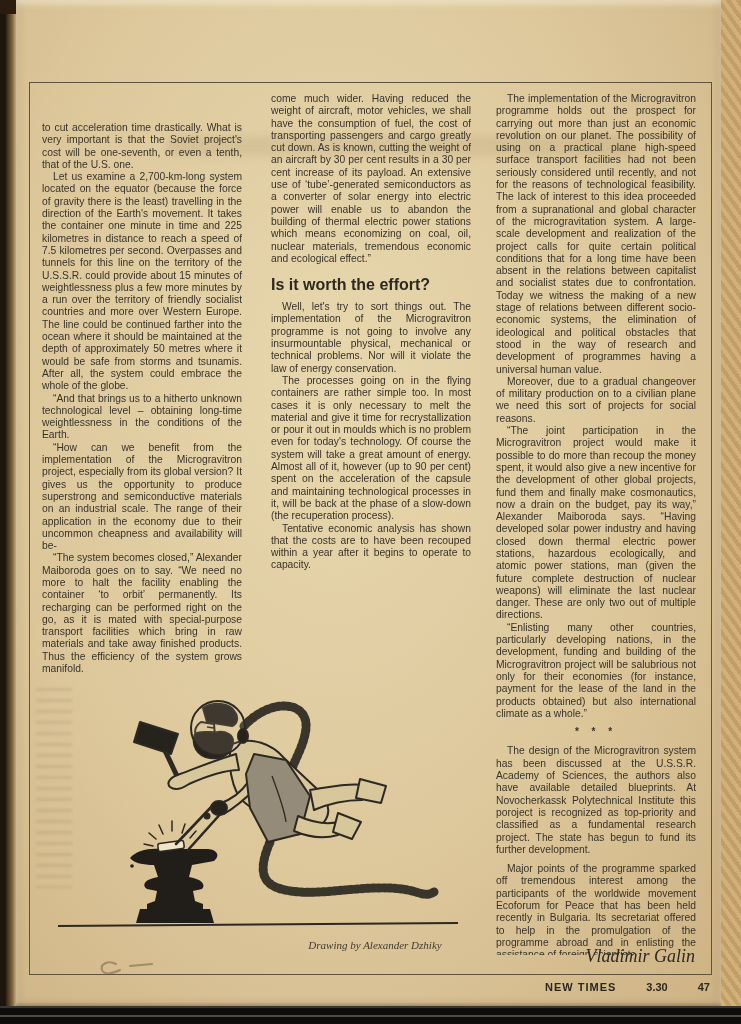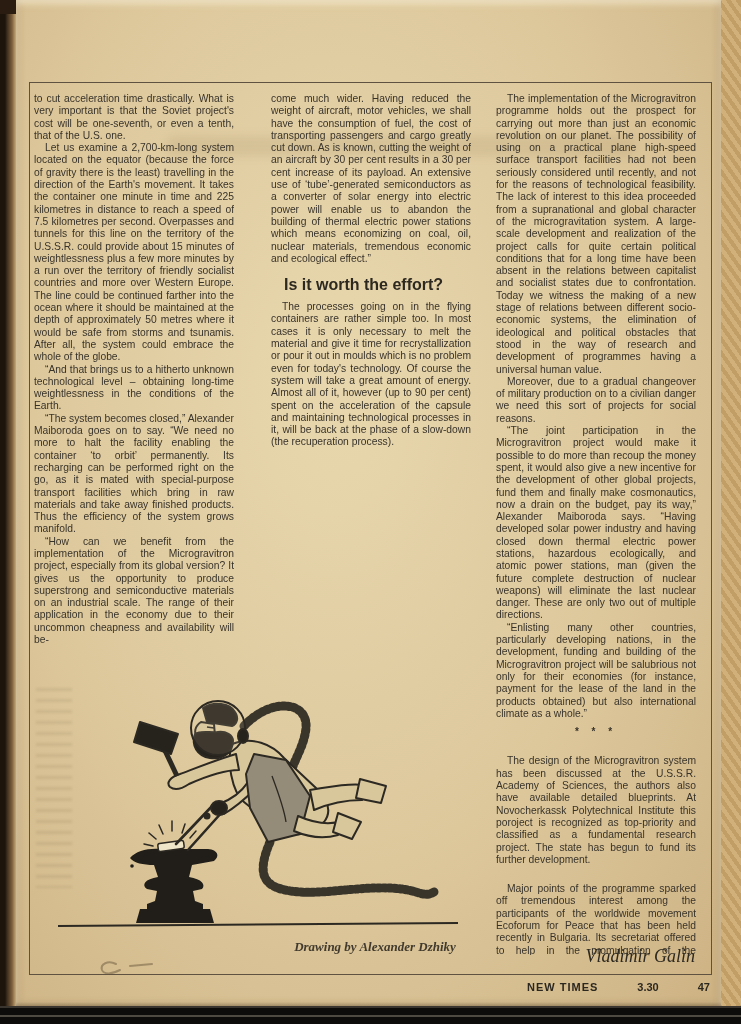--- a/index.html
+++ b/index.html
@@ -29,43 +29,43 @@
         border-top:2px solid #3a362f;}
   .table-edge::after{content:"";position:absolute;left:0;right:0;top:7px;height:2px;background:#4e4a42;}
 
   
   .frame{position:absolute;left:13px;top:82px;width:681px;height:891px;
          border:1px solid #5f5240;}
 
   
   .col{position:absolute;top:10px;width:200px;overflow:hidden;
        font-size:10.3px;line-height:12.3px;color:#38332a;text-align:justify;}
-  .col-left{left:4px;height:600px;}
+  .col-left{left:12px;height:600px;margin-top:29px;}
   .col-mid{left:241px;height:640px;}
   .col-right{left:466px;height:862px;}
   .para{margin:0;text-indent:11px;}
   .para.noindent{text-indent:0;}
-  .para.gap{margin-top:17px;}
-  h2.heading{font-size:16px;line-height:18px;margin:11px 13px 7px;color:#2d2920;
+  .para.gap{margin-top:7px;}
+  h2.heading{font-size:16px;line-height:18px;margin:11px 0 7px;color:#2d2920;
              font-weight:bold;letter-spacing:0;}
   .separator{text-align:center;letter-spacing:5px;font-weight:bold;color:#38332a;
              margin:6px 0 4px;font-size:10px;}
 
   
   .illustration{position:absolute;left:16px;top:613px;width:425px;height:260px;}
   .caption{position:absolute;left:240px;top:856px;width:210px;text-align:center;
-           font-family:"Liberation Serif",serif;font-style:italic;font-weight:bold;
-           font-size:13px;color:#413a2d;}
+           font-family:"Liberation Serif",serif;font-style:italic;font-weight:normal;
+           font-size:11px;color:#413a2d;}
   .byline{position:absolute;right:16px;bottom:7px;
           font-family:"Liberation Serif",serif;font-style:italic;font-size:18px;
           color:#2e2a21;margin-top:48px;}
 
   
   .footer{position:absolute;left:13px;top:981px;width:681px;display:flex;
-          justify-content:flex-end;align-items:baseline;gap:39px;
+          justify-content:flex-end;align-items:baseline;gap:30px;
           font-size:11px;font-weight:bold;color:#2c2820;}
   .footer .mag{letter-spacing:1px;}
 
   
   .smudge-top{position:absolute;left:150px;top:136px;width:470px;height:20px;
           background:rgba(140,112,70,.13);filter:blur(4px);border-radius:10px;}
   .bleed-left{position:absolute;left:20px;top:688px;width:36px;height:200px;opacity:.5;
           background:repeating-linear-gradient(180deg,rgba(120,98,64,.28) 0 3px,rgba(0,0,0,0) 3px 11px);
           filter:blur(1.2px);}
   .squiggle{position:absolute;left:70px;top:946px;width:120px;height:50px;opacity:.5;}
@@ -82,33 +82,35 @@
   <div class="page">
     <div class="smudge-top"></div>
     <div class="bleed-left"></div>
 
     <div class="frame">
 
       <div class="col col-left">
         <p class="para noindent">to cut acceleration time drastically. What is very important is that the Soviet project's cost will be one-seventh, or even a tenth, that of the U.S. one.</p>
         <p class="para">Let us examine a 2,700-km-long system located on the equator (because the force of gravity there is the least) travelling in the direction of the Earth's movement. It takes the container one minute in time and 225 kilometres in distance to reach a speed of 7.5 kilometres per second. Overpasses and tunnels for this line on the territory of the U.S.S.R. could provide about 15 minutes of weightlessness plus a few more minutes by a run over the territory of friendly socialist countries and more over Western Europe. The line could be continued farther into the ocean where it should be maintained at the depth of approximately 50 metres where it would be safe from storms and tsunamis. After all, the system could embrace the whole of the globe.</p>
         <p class="para">“And that brings us to a hitherto unknown technological level – obtaining long-time weightlessness in the conditions of the Earth.</p>
+        <p class="para">“How can we benefit from the implementation of the Microgravitron project, especially from its global version? It gives us the opportunity to produce superstrong and semiconductive materials on an industrial scale. The range of their application in the economy due to their uncommon cheapness and availability will be-</p>
         <p class="para">“The system becomes closed,” Alexander Maiboroda goes on to say. “We need no more to halt the facility enabling the container ‘to orbit’ permanently. Its recharging can be performed right on the go, as it is mated with special-purpose transport facilities which bring in raw materials and take away finished products. Thus the efficiency of the system grows manifold.</p>
-        <p class="para">“How can we benefit from the implementation of the Microgravitron project, especially from its global version? It gives us the opportunity to produce superstrong and semiconductive materials on an industrial scale. The range of their application in the economy due to their uncommon cheapness and availability will be-</p>
       </div>
 
       <div class="col col-mid">
         <p class="para noindent">come much wider. Having reduced the weight of aircraft, motor vehicles, we shall have the consumption of fuel, the cost of transporting passengers and cargo greatly cut down. As is known, cutting the weight of an aircraft by 30 per cent results in a 30 per cent increase of its payload. An extensive use of ‘tube’-generated semiconductors as a converter of solar energy into electric power will enable us to abandon the building of thermal electric power stations which means economizing on coal, oil, nuclear materials, tremendous economic and ecological effect.”</p>
         <h2 class="heading">Is it worth the effort?</h2>
+        <p class="para">Well, let's try to sort things out. The implementation of the Microgravitron programme is not going to involve any insurmountable physical, mechanical or technical problems. Nor will it violate the law of energy conservation.</p>
         <p class="para">The processes going on in the flying containers are rather simple too. In most cases it is only necessary to melt the material and give it time for recrystallization or pour it out in moulds which is no problem even for today's technology. Of course the system will take a great amount of energy. Almost all of it, however (up to 90 per cent) spent on the acceleration of the capsule and maintaining technological processes in it, will be back at the phase of a slow-down (the recuperation process).</p>
+        <p class="para">Tentative economic analysis has shown that the costs are to have been recouped within a year after it begins to operate to capacity.</p>
       </div>
 
       <div class="col col-right">
         <p class="para">The implementation of the Microgravitron programme holds out the prospect for carrying out more than just an economic revolution on our planet. The possibility of using on a practical plane high-speed surface transport facilities had not been seriously considered until recently, and not for the reasons of technological feasibility. The lack of interest to this idea proceeded from a supranational and global character of the microgravitation system. A large-scale development and realization of the project calls for quite certain political conditions that for a long time have been absent in the relations between capitalist and socialist states due to confrontation. Today we witness the making of a new stage of relations between different socio-economic systems, the elimination of ideological and political obstacles that stood in the way of research and development of programmes having a universal human value.</p>
-        <p class="para">Moreover, due to a gradual changeover of military production on to a civilian danger we need this sort of projects for social reasons.</p>
+        <p class="para">Moreover, due to a gradual changeover of military production on to a civilian plane we need this sort of projects for social reasons.</p>
         <p class="para">“The joint participation in the Microgravitron project would make it possible to do more than recoup the money spent, it would also give a new incentive for the development of other global projects, fund them and finally make cosmonautics, now a drain on the budget, pay its way,” Alexander Maiboroda says. “Having developed solar power industry and having closed down thermal electric power stations, hazardous ecologically, and atomic power stations, man (given the future complete destruction of nuclear weapons) will eliminate the last nuclear danger. These are only two out of multiple directions.</p>
         <p class="para">“Enlisting many other countries, particularly developing nations, in the development, funding and building of the Microgravitron project will be salubrious not only for their economies (for instance, payment for the lease of the land in the products obtained) but also international climate as a whole.”</p>
         <div class="separator">* * *</div>
         <p class="para gap">The design of the Microgravitron system has been discussed at the U.S.S.R. Academy of Sciences, the authors also have available detailed blueprints. At Novocherkassk Polytechnical Institute this poroject is recognized as top-priority and classified as a fundamental research project. The state has begun to fund its further development.</p>
         <p class="para gap">Major points of the programme sparked off tremendous interest among the participants of the worldwide movement Ecoforum for Peace that has been held recently in Bulgaria. Its secretariat offered to help in the promulgation of the programme abroad and in enlisting the assistance of foreign scientists.</p>
 
       </div>
 
       <div class="illustration">
         <svg viewBox="0 0 425 260" width="425" height="260">

